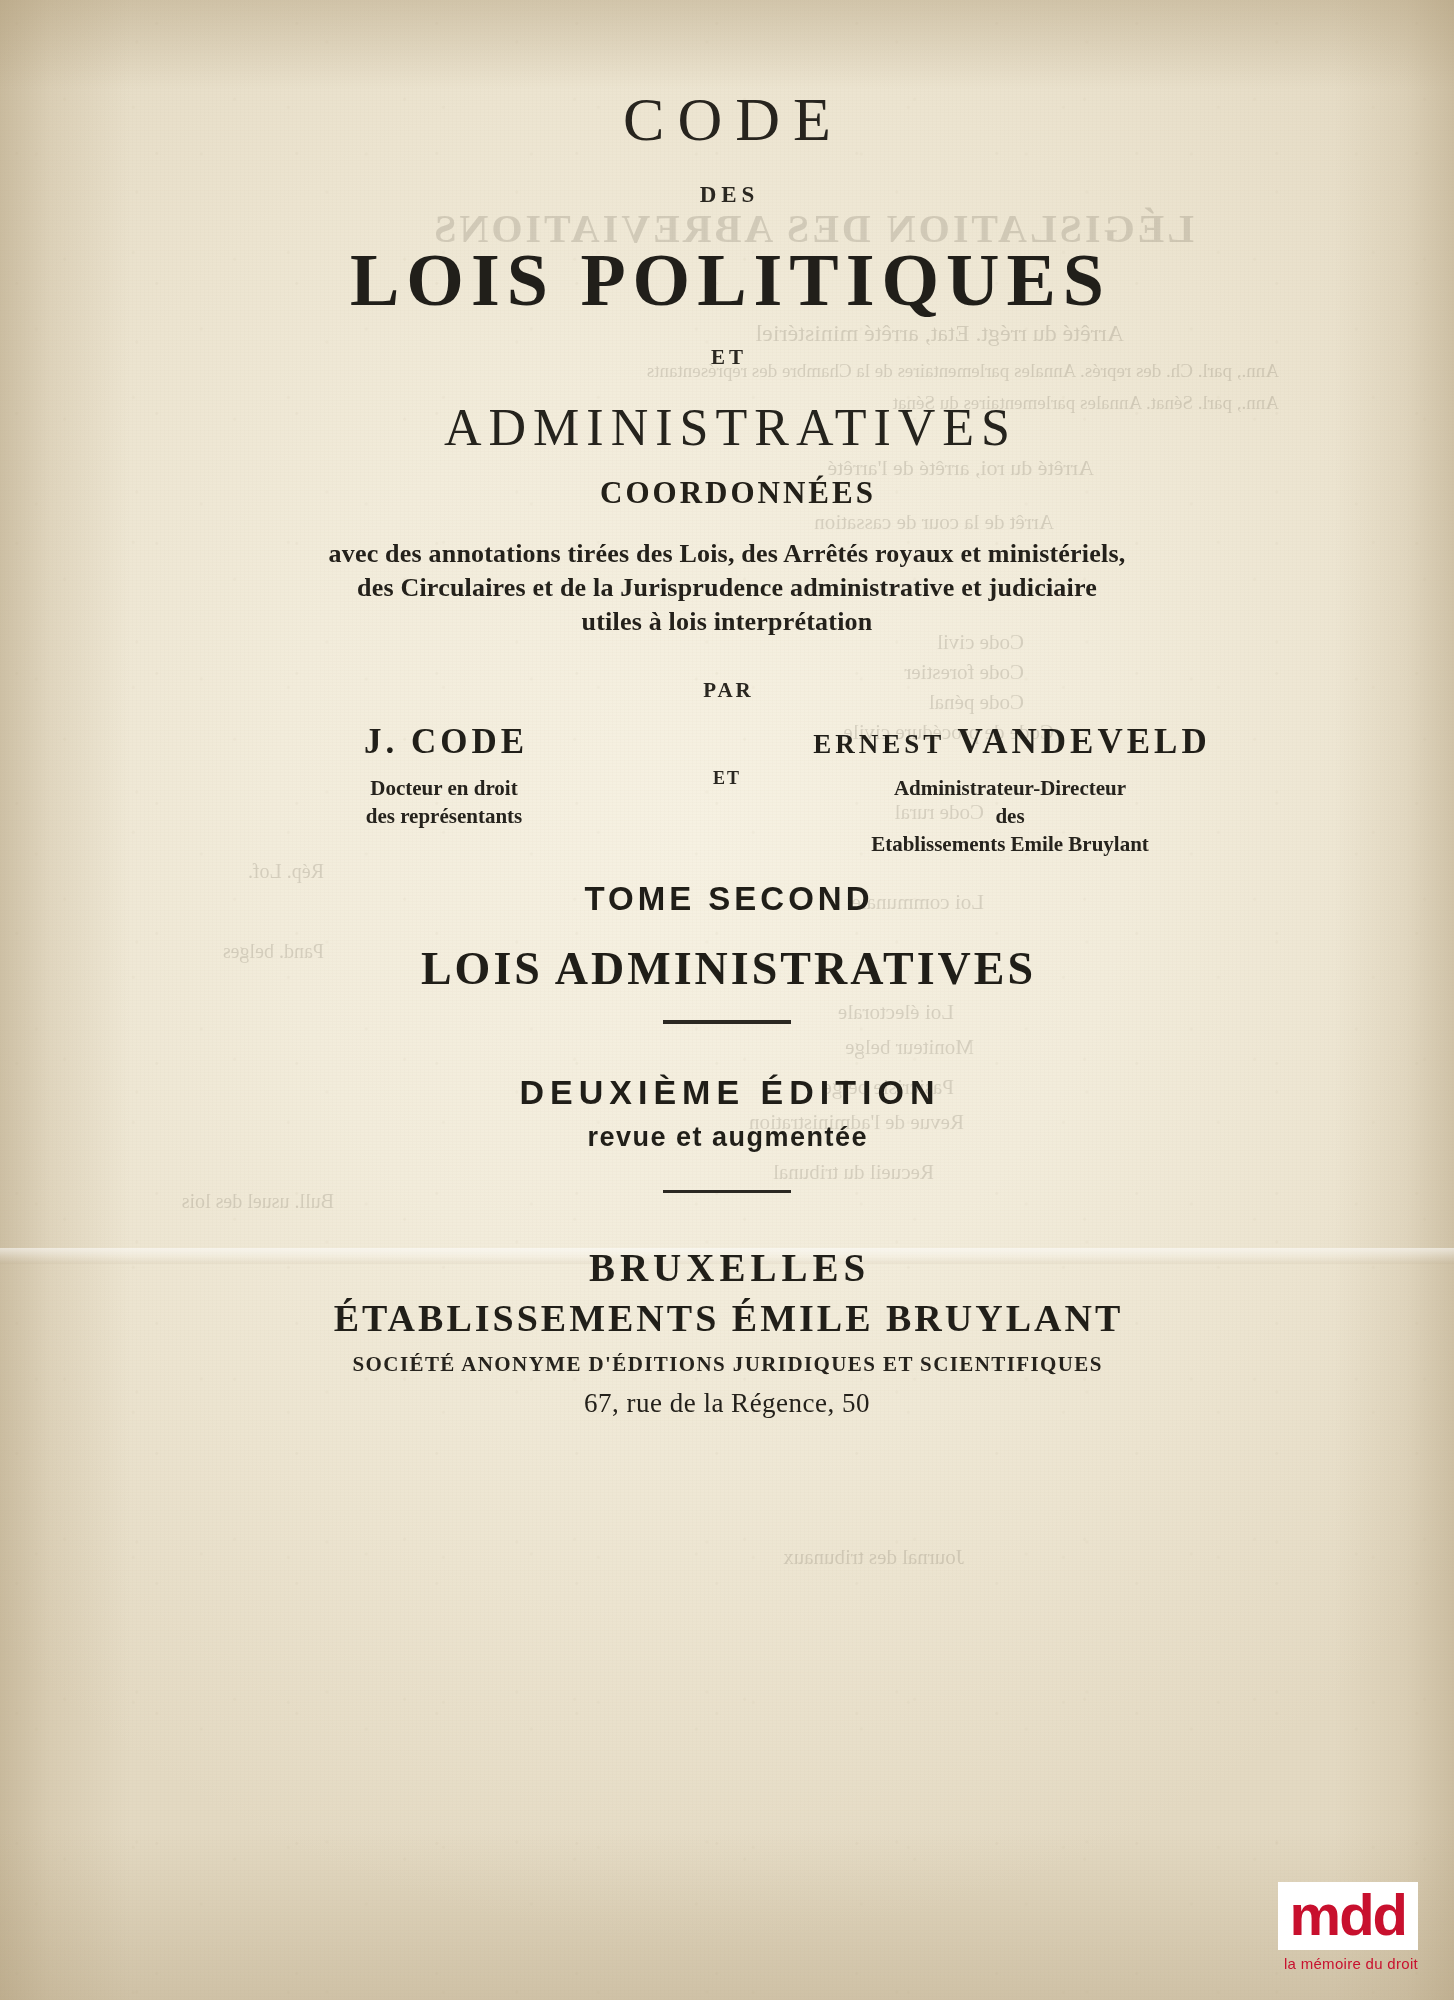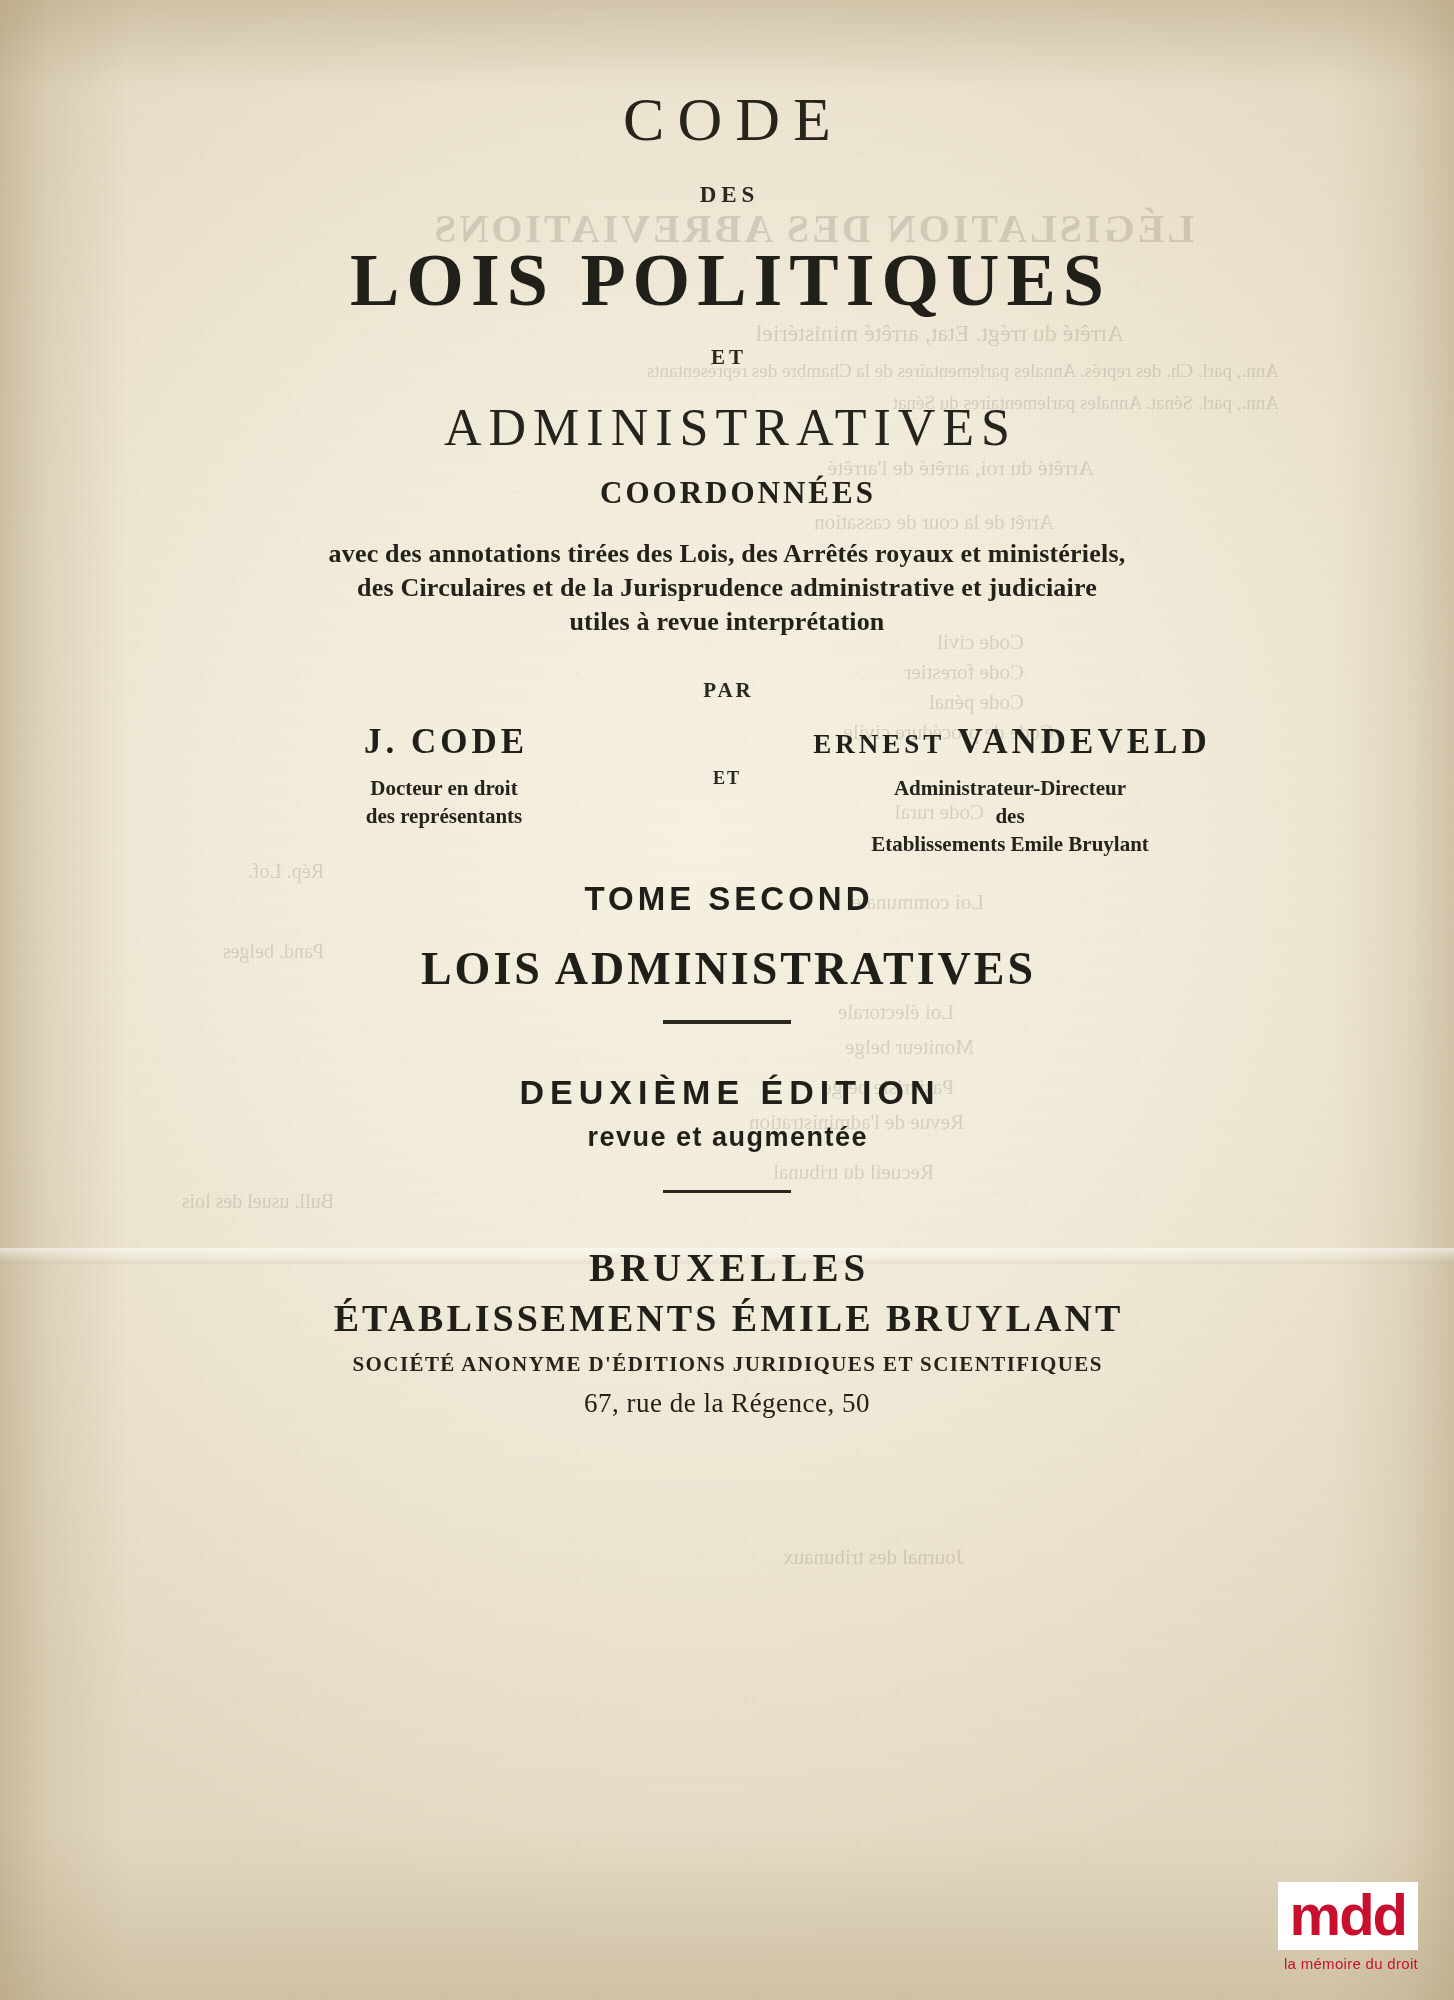--- a/index.html
+++ b/index.html
@@ -313,21 +313,21 @@
 
     <div class="ln t-code" style="top:84px;">CODE</div>
     <div class="ln t-des" style="top:182px;">DES</div>
     <div class="ln t-lois-politiques" style="top:238px;">LOIS POLITIQUES</div>
     <div class="ln t-et" style="top:345px;">ET</div>
     <div class="ln t-administratives" style="top:398px;">ADMINISTRATIVES</div>
     <div class="ln t-coordonnees" style="top:475px;">COORDONNÉES</div>
 
     <div class="ln t-annot" style="top:539px;">avec des annotations tirées des Lois, des Arrêtés royaux et ministériels,</div>
     <div class="ln t-annot" style="top:573px;">des Circulaires et de la Jurisprudence administrative et judiciaire</div>
-    <div class="ln t-annot" style="top:607px;">utiles à revue interprétation</div>
+    <div class="ln t-annot" style="top:607px;">utiles à lois interprétation</div>
 
     <div class="ln t-par" style="top:678px;">PAR</div>
 
     <div class="authors" style="top:722px;">
       <div class="author-col">
         <div class="author-name">J. CODE</div>
         <div class="author-cred">
           <div>Docteur en droit</div>
           <div>des représentants</div>
         </div>

